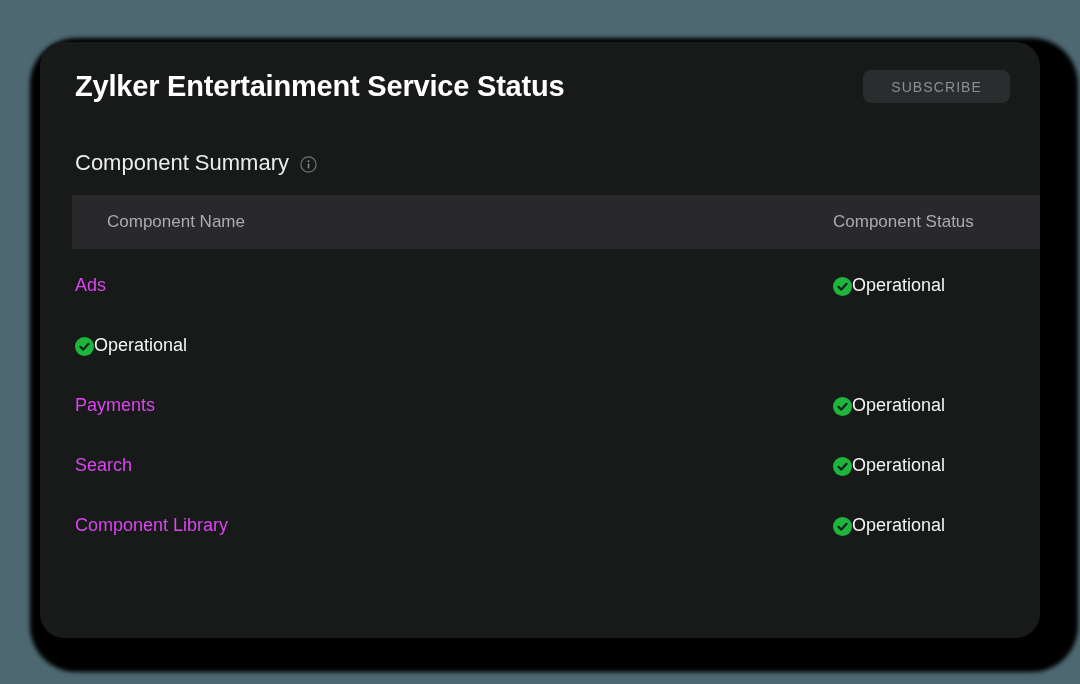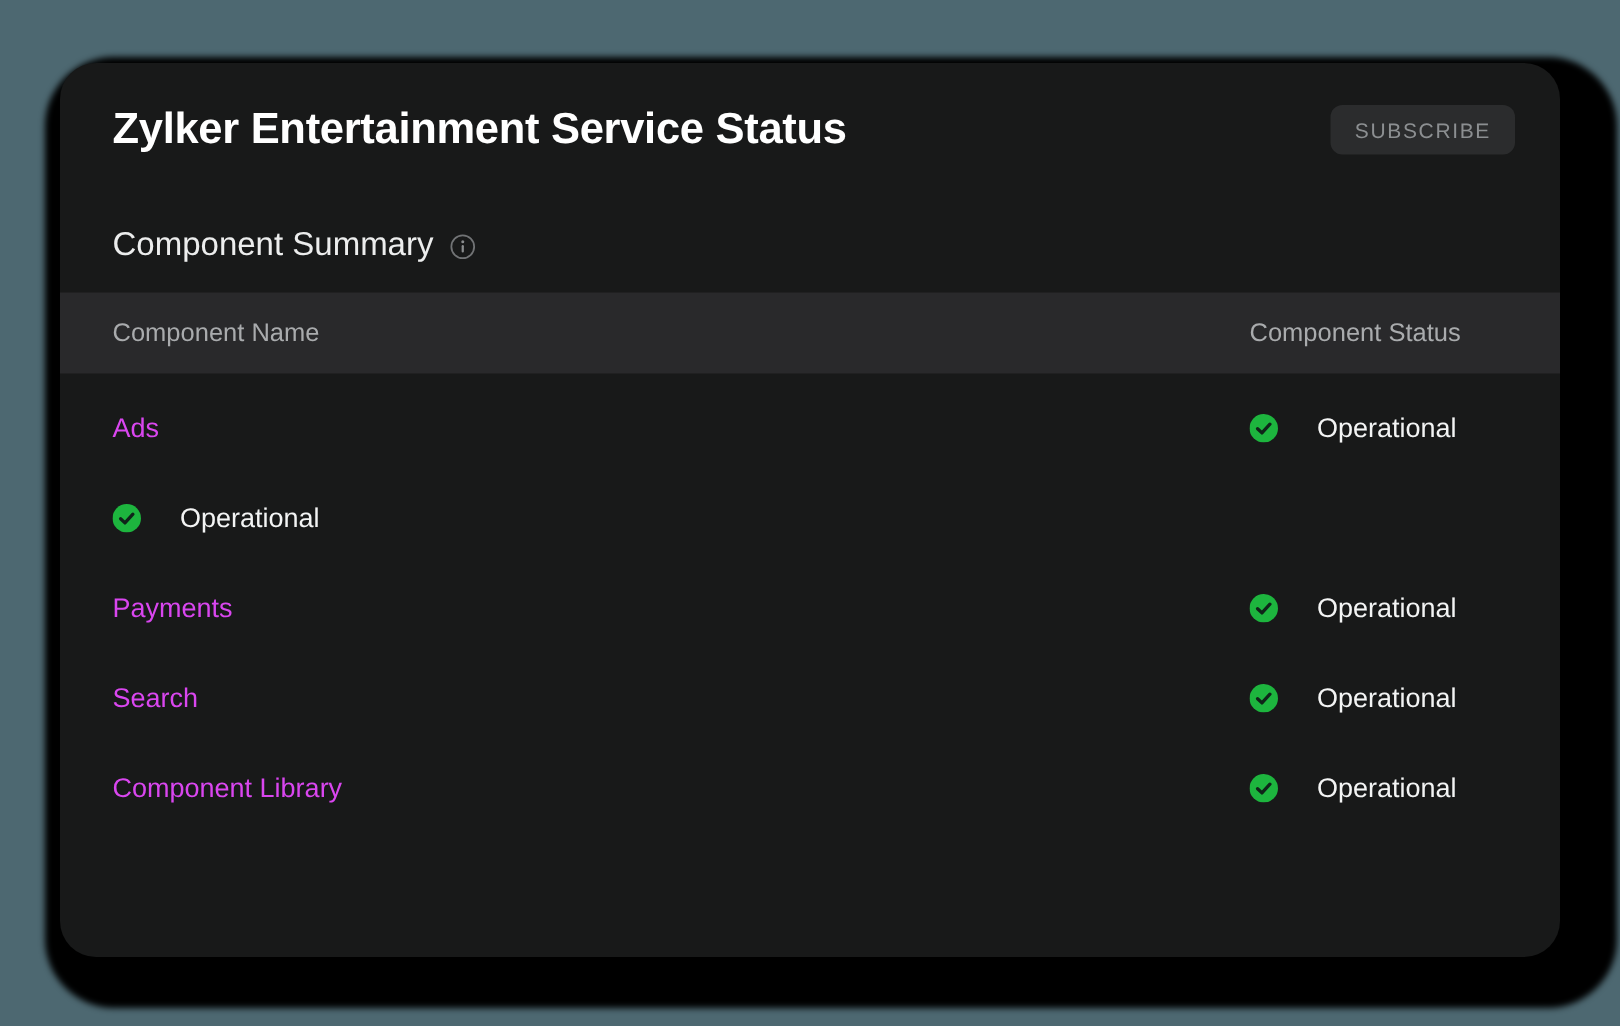--- a/index.html
+++ b/index.html
@@ -37,21 +37,21 @@
     font-size: 29px;
     font-weight: 700;
     letter-spacing: -0.2px;
   }
   .subscribe-btn {
     background: #2b2c2d;
     color: #8c8f91;
     border: none;
     border-radius: 8px;
     height: 33px;
-    padding: 0 16px;
+    padding: 0 28px;
     font-family: "Liberation Sans", sans-serif;
     font-size: 14px;
     letter-spacing: 1.1px;
     cursor: pointer;
   }
   .status-banner {
     height: 51px;
     background: var(--banner-green, #05b60c);
     display: flex;
     align-items: center;
@@ -73,41 +73,42 @@
     font-size: 22px;
   }
   .info-icon { display: inline-flex; margin-top: 2px; cursor: pointer; }
   .table-header {
     height: 54px;
     background: var(--header-row-bg, #29292b);
     display: grid;
     grid-template-columns: 1fr 177px;
     align-items: center;
     padding: 0 30px 0 35px;
+    margin-left: 32px;
   }
   .col-header {
     color: #a9abad;
     font-size: 17px;
   }
   .table-body { padding-top: 6px; }
   .table-row {
     height: 60px;
     display: grid;
     grid-template-columns: 1fr 177px;
     align-items: center;
     padding: 0 30px 0 35px;
   }
   .component-name {
     color: #d946ef;
     font-size: 18px;
   }
   .status-cell {
     display: flex;
-    align-items: center;
-    gap: 26px;
+    align-items: flex-end;
+    gap: 0;
   }
   .status-label {
     color: #f3f4f4;
     font-size: 18px;
   }
   .check-icon { display: inline-flex; flex: 0 0 auto; }
 </style>
 </head>
 <body>
 

